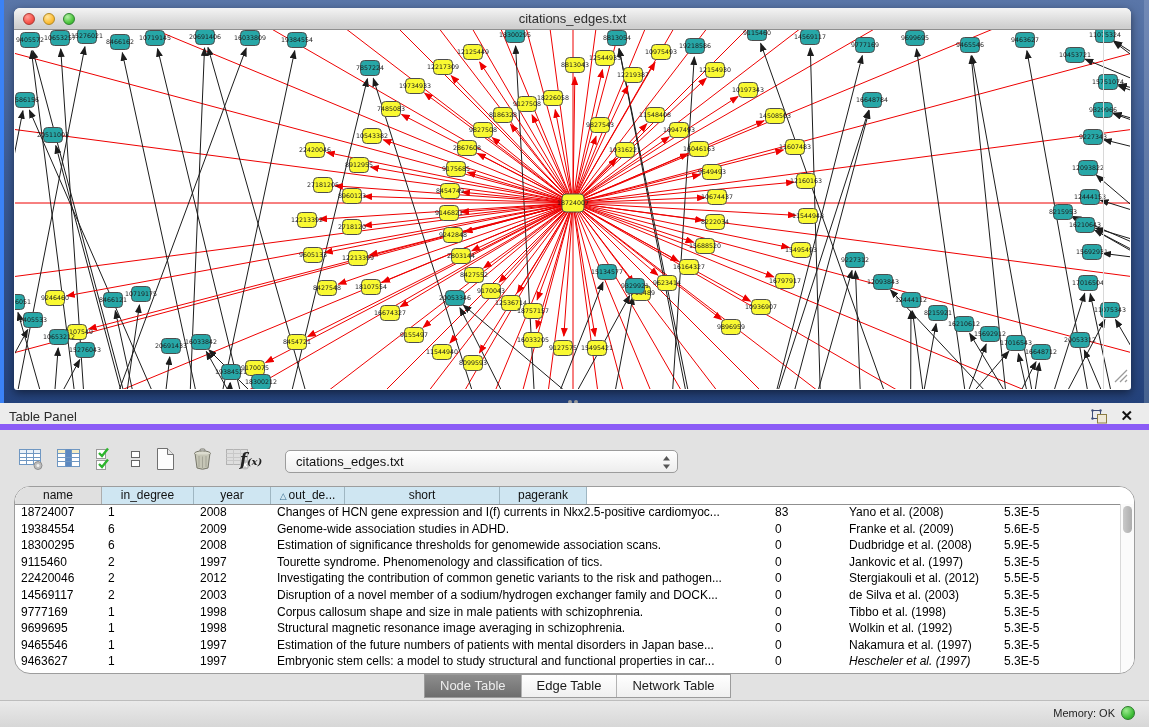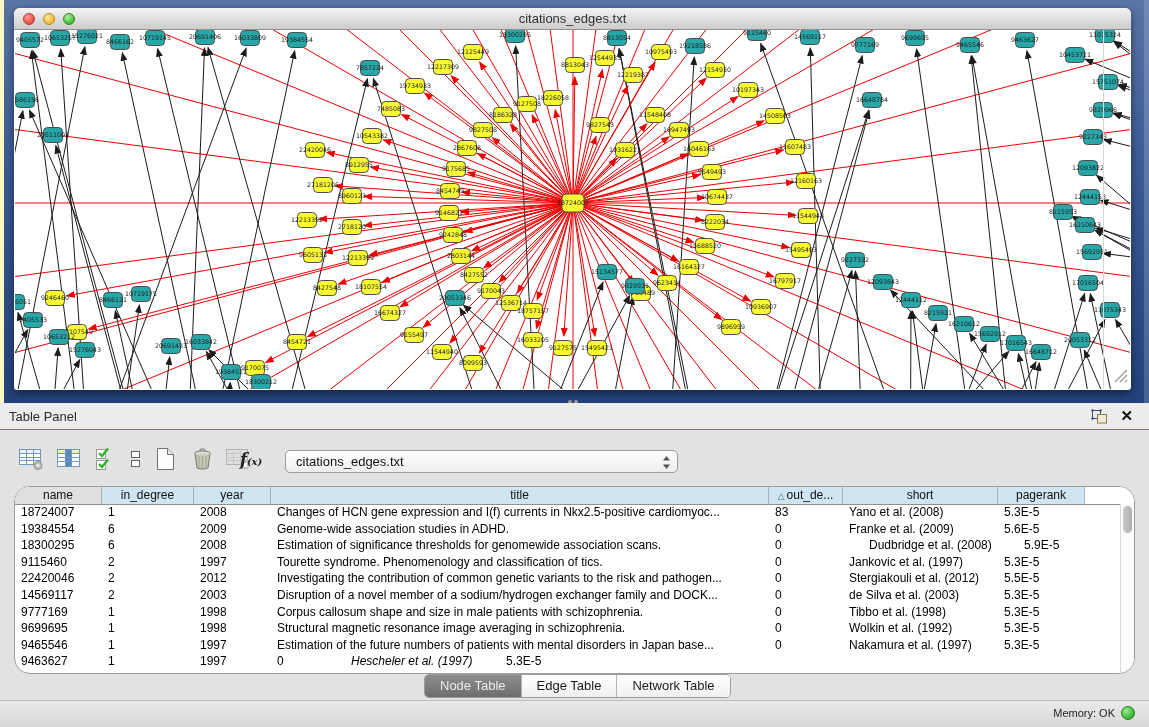--- a/index.html
+++ b/index.html
@@ -1,17 +1,17 @@
 <!DOCTYPE html>
 <html><head>
 <meta charset="utf-8">
 <style>
   html,body{margin:0;padding:0;}
   body{font-family:"Liberation Sans",sans-serif;background:#e6e6e6;-webkit-font-smoothing:antialiased;}
-  .app{position:relative;width:1149px;height:727px;overflow:hidden;background:#fef9c3;}
+  .app{position:relative;width:1149px;height:727px;overflow:hidden;background:#3b82f6;}
 
   
   .desktop{position:absolute;left:4px;top:0;width:1145px;height:403px;
     background:linear-gradient(180deg,#5a76a8 0%,#3d5d97 40%,#24427b 100%);}
   .desktop-edge{position:absolute;right:0;top:0;width:5px;height:100%;background:linear-gradient(180deg,#7189b6,#46628f);}
 
   
   .gwindow{position:absolute;left:14px;top:8px;width:1117px;height:382px;
     border-radius:6px 6px 3px 3px;box-shadow:0 3px 10px rgba(0,0,0,.5);background:#fff;}
   .titlebar{position:absolute;left:0;top:0;width:100%;height:22px;border-radius:6px 6px 0 0;
@@ -28,21 +28,21 @@
   svg.net text{font-family:"DejaVu Sans",sans-serif;}
   .canvas-line{position:absolute;top:0;right:26px;width:1px;height:100%;background:#d8d8d8;}
   .grip{position:absolute;right:2px;bottom:2px;}
 
   
   .splitter{position:absolute;left:568px;top:400px;width:12px;height:6px;}
   .splitter i{display:block;width:4px;height:4px;border-radius:50%;background:#9a9a9a;box-shadow:6px 0 0 #9a9a9a;}
 
   
   .tablepanel{position:absolute;left:0;top:403px;width:1149px;height:297px;background:#e2e2e2;}
-  .tp-header{position:absolute;left:0;top:0;width:100%;height:27px;background:#ececec;border-bottom:1px solid #8b5cf6;box-sizing:border-box;}
+  .tp-header{position:absolute;left:0;top:0;width:100%;height:27px;background:#ececec;border-bottom:6px solid #8b5cf6;box-sizing:border-box;}
   .tp-title{position:absolute;left:9px;top:6px;font-size:13px;color:#2b2b2b;}
   .tp-float{position:absolute;right:40px;top:6px;cursor:pointer;}
   .tp-close{position:absolute;right:16px;top:4px;font-size:15px;font-weight:bold;color:#111;cursor:pointer;}
 
   .toolbar{position:absolute;left:0;top:27px;width:100%;height:56px;}
   .tbtn{position:absolute;top:16px;height:26px;display:flex;align-items:center;justify-content:center;cursor:pointer;}
   .fx{font-family:"DejaVu Serif",serif;font-style:italic;font-size:16px;color:#222;font-weight:bold;}
   .fx small{font-size:10px;font-weight:bold;}
   .selector{position:absolute;left:285px;top:20px;width:393px;height:23px;border:1px solid #9c9c9c;border-radius:5px;
     background:linear-gradient(180deg,#ffffff,#ededed);box-sizing:border-box;cursor:pointer;}
@@ -58,21 +58,21 @@
   .th.th-name{background:#e0e0e0;border-right:1px solid #adadad;}
   .th .sort{font-size:9px;color:#3c6e8f;margin-right:2px;}
   .tbody{position:absolute;left:0;top:17px;right:14px;bottom:0;overflow:hidden;}
   .tr{display:flex;height:16.6px;line-height:16.6px;white-space:nowrap;}
   .td{box-sizing:border-box;padding-left:6px;font-size:12px;color:#000;overflow:hidden;white-space:nowrap;flex:0 0 auto;}
   .vscroll{position:absolute;right:0;top:17px;bottom:0;width:14px;background:#fbfbfb;border-left:1px solid #d9d9d9;box-sizing:border-box;}
   .vthumb{position:absolute;left:2px;top:2px;width:9px;height:27px;border-radius:5px;
     background:linear-gradient(90deg,#c9c9c9,#adadad);}
 
   
-  .tabs{position:absolute;left:424px;top:271px;height:22px;display:flex;border:1px solid #9b9b9b;border-radius:5px;overflow:hidden;background:#fff;}
+  .tabs{position:absolute;left:424px;top:271px;height:22px;display:flex;border:1px solid #9b9b9b;border-radius:0;overflow:hidden;background:#fff;}
   .tab{height:22px;line-height:21px;padding:0 15px;font-size:13px;color:#1a1a1a;
     background:linear-gradient(180deg,#ffffff,#f0f0f0);border-right:1px solid #b3b3b3;cursor:pointer;}
   .tab:last-child{border-right:none;}
   .tab.selected{background:linear-gradient(180deg,#8d8d8d,#6e6e6e);color:#ededed;}
 
   
   .statusbar{position:absolute;left:0;top:700px;width:1149px;height:27px;
     background:linear-gradient(180deg,#eaeaea,#d7d7d7);border-top:1px solid #bdbdbd;box-sizing:border-box;}
   .mem{position:absolute;right:34px;top:6px;font-size:11px;color:#1e1e1e;margin-left:40px;}
   .memdot{position:absolute;right:14px;top:5px;width:14px;height:14px;border-radius:50%;
@@ -637,21 +637,20 @@
           </svg>
         </span>
       </div>
     </div>
 
     <div class="tablebox">
       <div class="thead" id="thead">
           <div class="th th-name" style="width: 87px;"><span>name</span></div>
           <div class="th" style="width: 92px;"><span>in_degree</span></div>
           <div class="th" style="width: 77px;"><span>year</span></div>
-          <div class="th" style="width: 498px;"><span>title</span></div>
           <div class="th" style="width: 74px;"><span class="sort">△</span><span>out_de...</span></div>
           <div class="th" style="width: 155px;"><span>short</span></div>
           <div class="th" style="width: 87px;"><span>pagerank</span></div>
         </div>
       <div class="tbody" id="tbody">
           <div class="tr">
             <div class="td" style="width: 87px;">18724007</div>
             <div class="td" style="width: 92px;">1</div>
             <div class="td" style="width: 77px;">2008</div>
             <div class="td" style="width: 498px;">Changes of HCN gene expression and I(f) currents in Nkx2.5-positive cardiomyoc...</div>
@@ -667,21 +666,21 @@
             <div class="td" style="width: 74px;">0</div>
             <div class="td" style="width: 155px;">Franke et al. (2009)</div>
             <div class="td" style="width: 87px;">5.6E-5</div>
           </div>
           <div class="tr">
             <div class="td" style="width: 87px;">18300295</div>
             <div class="td" style="width: 92px;">6</div>
             <div class="td" style="width: 77px;">2008</div>
             <div class="td" style="width: 498px;">Estimation of significance thresholds for genomewide association scans.</div>
             <div class="td" style="width: 74px;">0</div>
-            <div class="td" style="width: 155px; margin-left: 20px;">Dudbridge et al. (2008)</div>
+            <div class="td" style="width: 155px;">Dudbridge et al. (2008)</div>
             <div class="td" style="width: 87px;">5.9E-5</div>
           </div>
           <div class="tr">
             <div class="td" style="width: 87px;">9115460</div>
             <div class="td" style="width: 92px;">2</div>
             <div class="td" style="width: 77px;">1997</div>
             <div class="td" style="width: 498px;">Tourette syndrome. Phenomenology and classification of tics.</div>
             <div class="td" style="width: 74px;">0</div>
             <div class="td" style="width: 155px;">Jankovic et al. (1997)</div>
             <div class="td" style="width: 87px;">5.3E-5</div>
@@ -728,20 +727,21 @@
             <div class="td" style="width: 77px;">1997</div>
             <div class="td" style="width: 498px;">Estimation of the future numbers of patients with mental disorders in Japan base...</div>
             <div class="td" style="width: 74px;">0</div>
             <div class="td" style="width: 155px;">Nakamura et al. (1997)</div>
             <div class="td" style="width: 87px;">5.3E-5</div>
           </div>
           <div class="tr">
             <div class="td" style="width: 87px;">9463627</div>
             <div class="td" style="width: 92px;">1</div>
             <div class="td" style="width: 77px;">1997</div>
+            <div class="td" style="width: 498px;">Embryonic stem cells: a model to study structural and functional properties in car...</div>
             <div class="td" style="width: 74px;">0</div>
             <div class="td" style="width: 155px; font-style: italic;">Hescheler et al. (1997)</div>
             <div class="td" style="width: 87px;">5.3E-5</div>
           </div>
         </div>
       <div class="vscroll">
         <div class="vthumb"></div>
       </div>
     </div>
 

